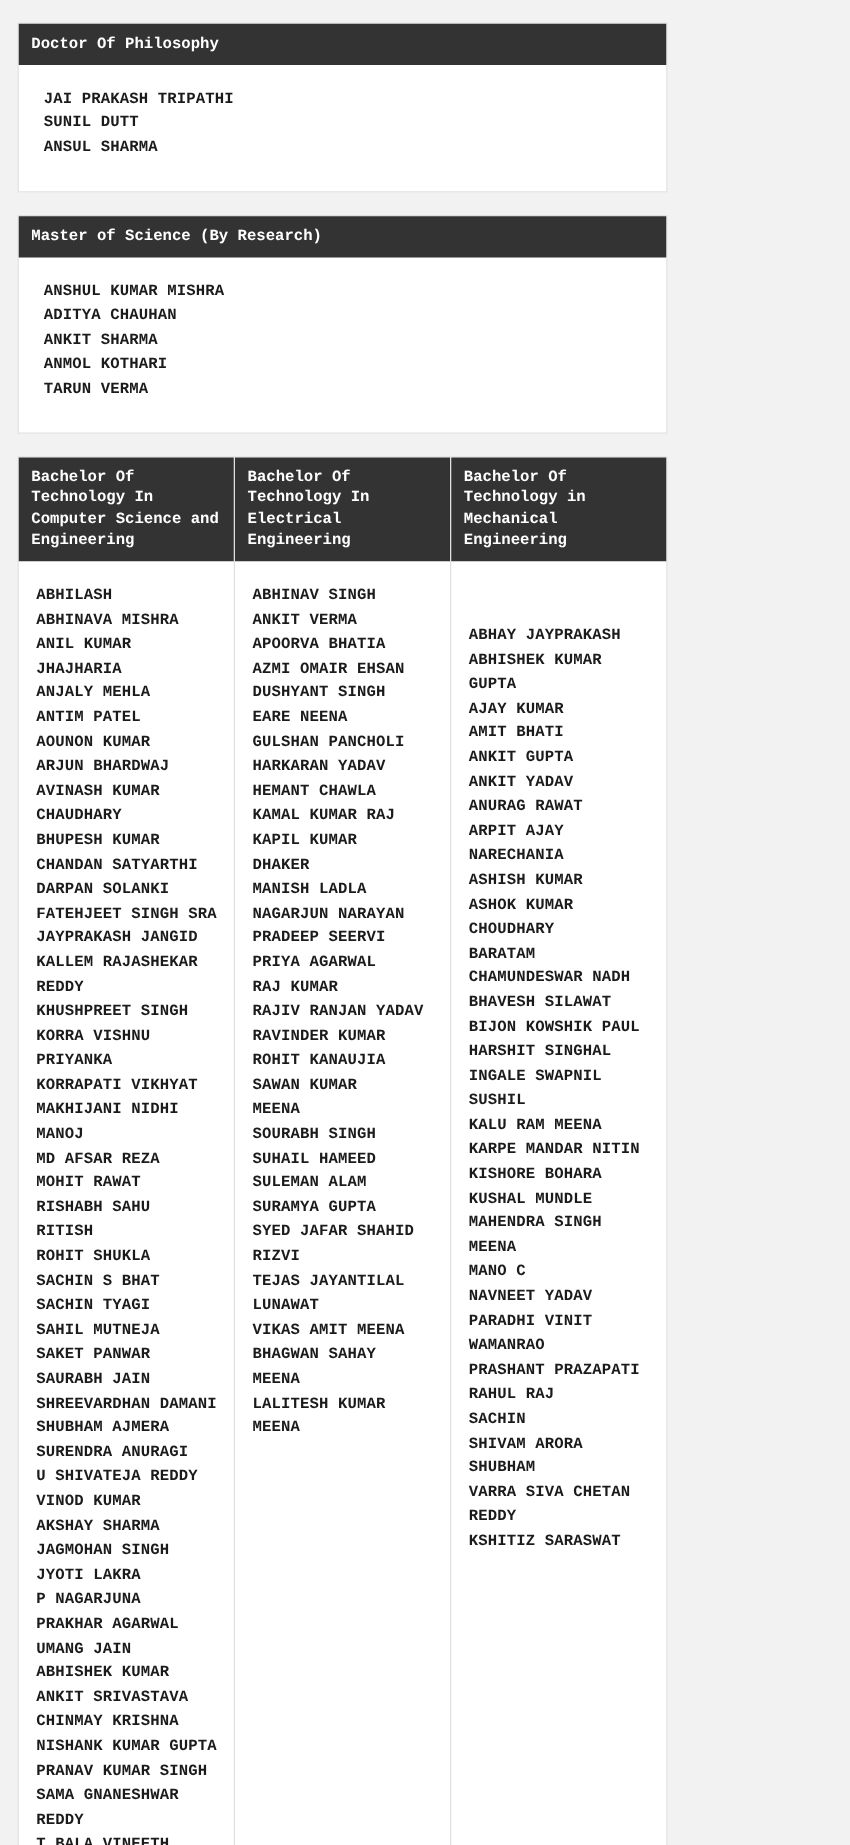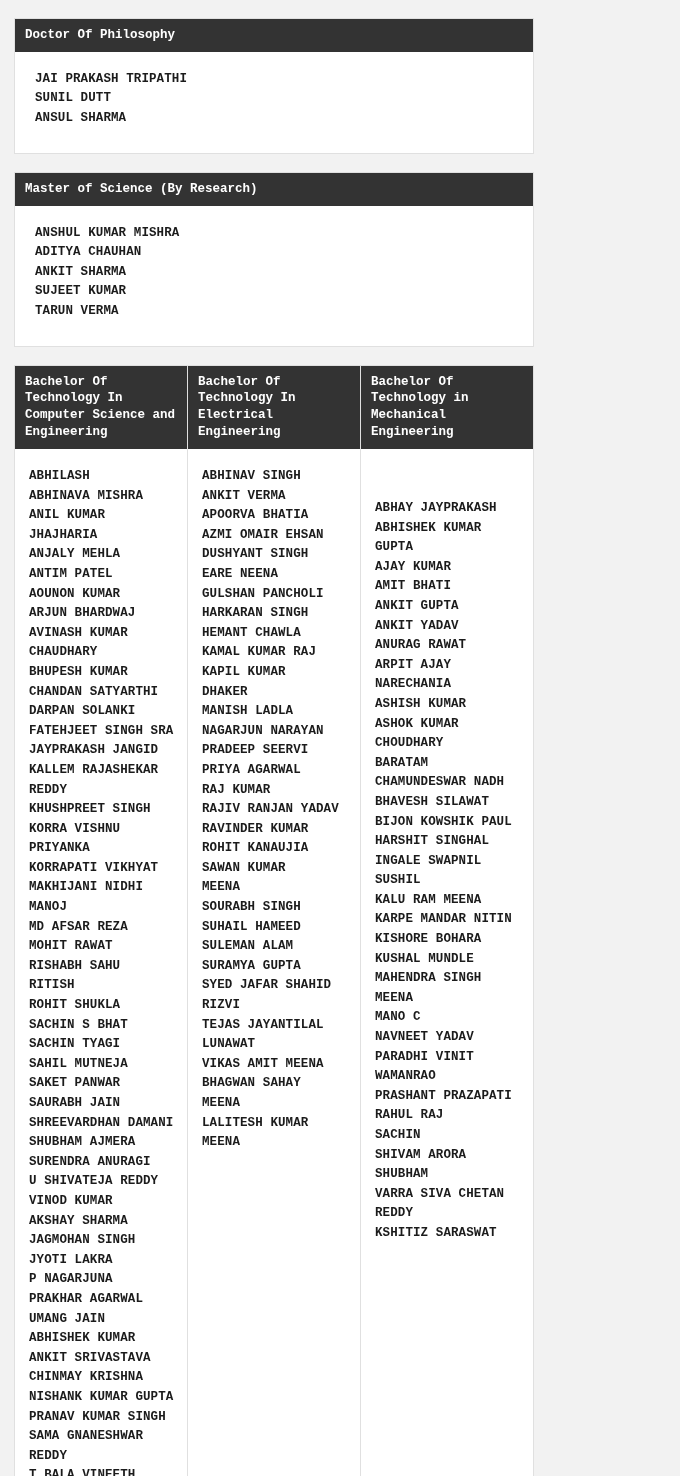--- a/index.html
+++ b/index.html
@@ -94,21 +94,21 @@
     </div>
   </div>
 
   <div class="panel">
     <div class="panel-header">Master of Science (By Research)</div>
     <div class="panel-body">
       <ul class="name-list">
         <li>ANSHUL KUMAR MISHRA</li>
         <li>ADITYA CHAUHAN</li>
         <li>ANKIT SHARMA</li>
-        <li>SUJEET KUMAR</li>
+        <li>ANMOL KOTHARI</li>
         <li>TARUN VERMA</li>
       </ul>
     </div>
   </div>
 
   <div class="cols-panel">
 
     <div class="col">
       <div class="panel-header">Bachelor Of Technology In Computer Science and Engineering</div>
       <div class="panel-body">
@@ -170,21 +170,21 @@
       <div class="panel-header">Bachelor Of Technology In Electrical Engineering</div>
       <div class="panel-body">
         <ul class="name-list">
           <li>ABHINAV SINGH</li>
           <li>ANKIT VERMA</li>
           <li>APOORVA BHATIA</li>
           <li>AZMI OMAIR EHSAN</li>
           <li>DUSHYANT SINGH</li>
           <li>EARE NEENA</li>
           <li>GULSHAN PANCHOLI</li>
-          <li>HARKARAN SINGH</li>
+          <li>HARKARAN YADAV</li>
           <li>HEMANT CHAWLA</li>
           <li>KAMAL KUMAR RAJ</li>
           <li>KAPIL KUMAR</li>
           <li>DHAKER</li>
           <li>MANISH LADLA</li>
           <li>NAGARJUN NARAYAN</li>
           <li>PRADEEP SEERVI</li>
           <li>PRIYA AGARWAL</li>
           <li>RAJ KUMAR</li>
           <li>RAJIV RANJAN YADAV</li>

